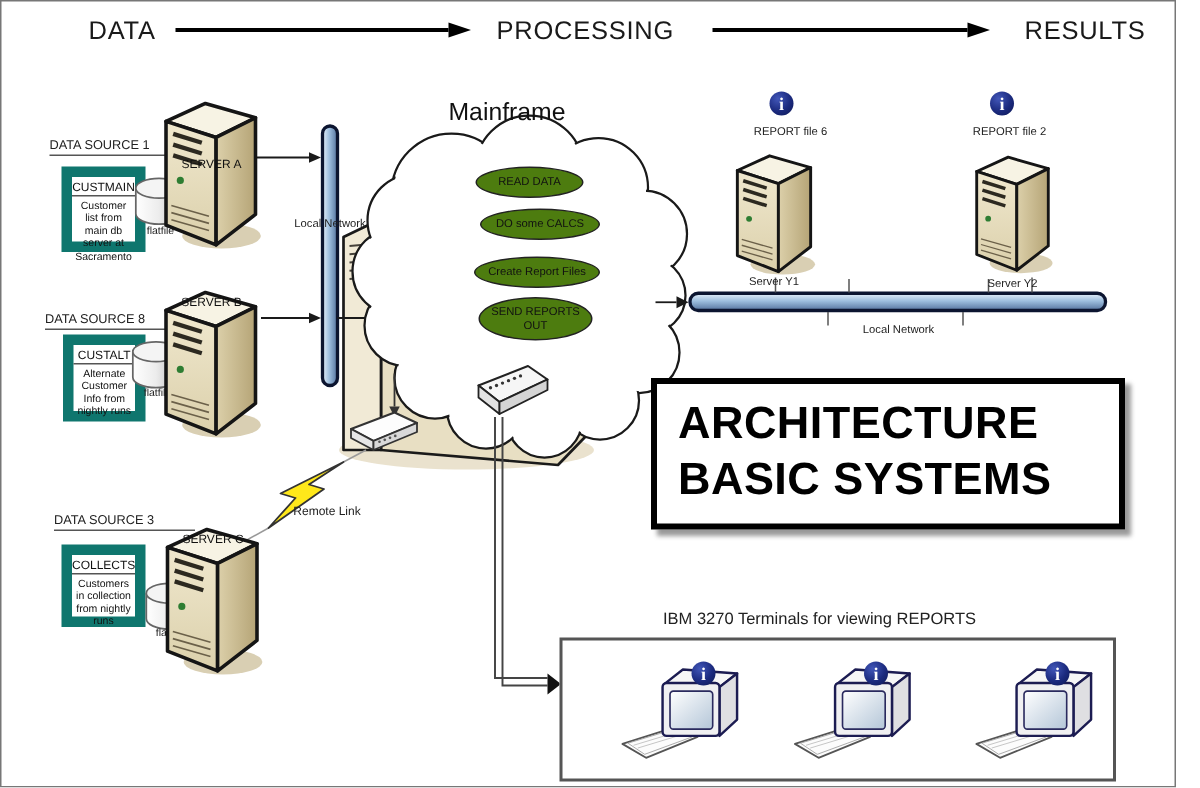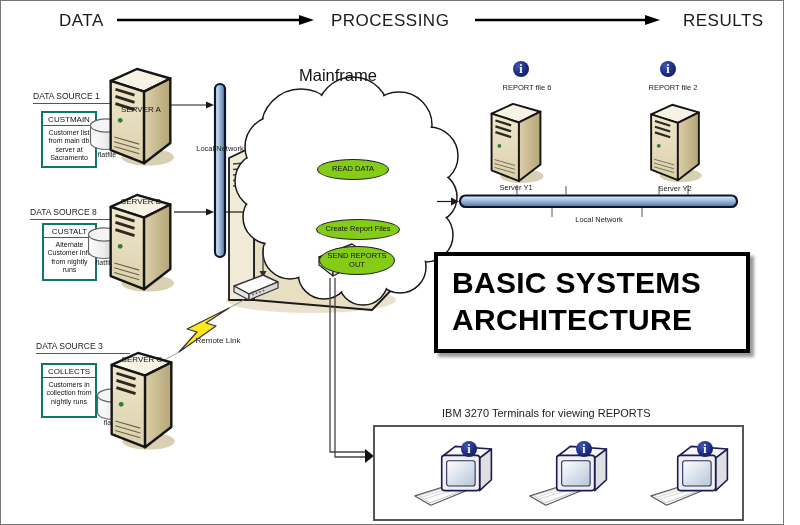--- a/index.html
+++ b/index.html
@@ -1,26 +1,26 @@
 <!DOCTYPE html>
 <html><head>
 <meta charset="utf-8">
 <style>
   html,body{margin:0;padding:0;background:#fff;font-family:"Liberation Sans","DejaVu Sans",sans-serif;}
   .canvas{position:relative;width:784px;height:525px;background:#fff;border:1px solid #777;box-sizing:border-box;overflow:hidden;}
   .abs{position:absolute;}
   svg.bg{position:absolute;left:0;top:0;}
   .hdr{font-size:17px;color:#1a1a1a;letter-spacing:.5px;white-space:nowrap;}
   .ds-title{font-size:8.5px;color:#222;border-bottom:1px solid #555;padding-bottom:2px;background:transparent;}
-  .note{background:#fff;border:2px solid #0f766e;box-sizing:border-box;text-align:center;color:#111;}
+  .note{background:#fff;border:7px solid #0f766e;box-sizing:border-box;text-align:center;color:#111;}
   .note-title{font-size:8px;padding:2px 0 1px 0;border-bottom:1px solid #555;}
   .note-desc{font-size:7px;line-height:1.2;padding:3px 1px 0 1px;}
   .small-label{font-size:7.5px;color:#222;text-align:center;white-space:nowrap;}
   .server-label{font-size:8px;color:#111;text-align:center;white-space:nowrap;}
-  .task{position:absolute;border:1.2px solid #222;border-radius:50%;background:#84cc16;display:flex;align-items:center;justify-content:center;font-size:7.5px;text-align:center;line-height:1.12;box-sizing:border-box;padding:0 3px;color:#111;margin-top:48px;}
+  .task{position:absolute;border:1.2px solid #222;border-radius:50%;background:#4d7c0f;display:flex;align-items:center;justify-content:center;font-size:7.5px;text-align:center;line-height:1.12;box-sizing:border-box;padding:0 3px;color:#111;}
   .mf-title{font-size:16.5px;color:#111;text-align:left;line-height:1.25;}
   .info-icon{width:16px;height:16px;border-radius:50%;background:radial-gradient(circle at 35% 30%,#4156b8 0%,#1b2a7e 55%,#0d1752 100%);color:#fff;font-family:"Liberation Serif","DejaVu Serif",serif;font-weight:bold;font-size:12px;display:flex;align-items:center;justify-content:center;}
   .title-box{border:4px solid #000;background:#fff;box-shadow:4px 4px 3px rgba(0,0,0,.4);box-sizing:border-box;padding:9px 0 0 14px;font-weight:bold;font-size:30px;line-height:1.22;letter-spacing:.3px;color:#000;}
   .terms-box{border:2px solid #555;background:#fff;box-sizing:border-box;}
   .caption{font-size:11px;color:#222;white-space:nowrap;}
 </style>
 </head>
 <body>
 
 <div class="canvas">
@@ -267,40 +267,41 @@
   <div class="abs server-label" style="left:101px;top:354px;width:80px;">SERVER C</div>
 
   <div class="abs small-label" style="left:182px;top:143px;width:74px;">Local Network</div>
   <div class="abs small-label" style="left:186px;top:335px;width:62px;font-size:8px;">Remote Link</div>
   <div class="abs small-label" style="left:560px;top:214px;width:76px;">Local Network</div>
 
   <div class="abs mf-title" style="left:298px;top:64px;width:118px;">
     <div>Mainframe</div>
   </div>
   <div class="task" style="left:316px;top:110px;width:72px;height:21px;">READ DATA</div>
+  <div class="task" style="left:319px;top:138px;width:80px;height:21px;">DO some CALCS</div>
   <div class="task" style="left:318px;top:197px;width:76px;height:29px;">SEND REPORTS OUT</div>
   <div class="task" style="left:315px;top:170px;width:84px;height:21px;">Create Report Files</div>
 
   <div class="abs info-icon" style="left:512px;top:60px;">i</div>
   <div class="abs small-label" style="left:496px;top:82px;width:60px;">REPORT file 6</div>
   <svg class="abs" style="left:484px;top:98px;" width="62" height="86" viewBox="0 0 60 88">
       <use href="#sym-server"></use>
     </svg>
   <div class="abs small-label" style="left:484px;top:182px;width:62px;">Server Y1</div>
 
   <div class="abs info-icon" style="left:659px;top:60px;">i</div>
   <div class="abs small-label" style="left:642px;top:82px;width:60px;">REPORT file 2</div>
   <svg class="abs" style="left:643px;top:99px;" width="62" height="84" viewBox="0 0 60 88">
       <use href="#sym-server"></use>
     </svg>
   <div class="abs small-label" style="left:643px;top:183px;width:62px;">Server Y2</div>
 
   <div class="abs title-box" style="left:433px;top:251px;width:316px;height:101px;">
+    <div>ARCHITECTURE</div>
     <div>BASIC SYSTEMS</div>
-    <div>ARCHITECTURE</div>
   </div>
 
   <div class="abs caption" style="left:441px;top:406px;">IBM 3270 Terminals for viewing REPORTS</div>
   <div class="abs terms-box" style="left:372px;top:424px;width:371px;height:96px;"></div>
 
   <svg class="abs" style="left:413px;top:481px;" width="52" height="26" viewBox="0 0 56 24">
       <use href="#sym-keyboard"></use>
     </svg>
   <svg class="abs" style="left:438px;top:439px;" width="56" height="56" viewBox="0 0 62 62">
       <use href="#sym-terminal"></use>

